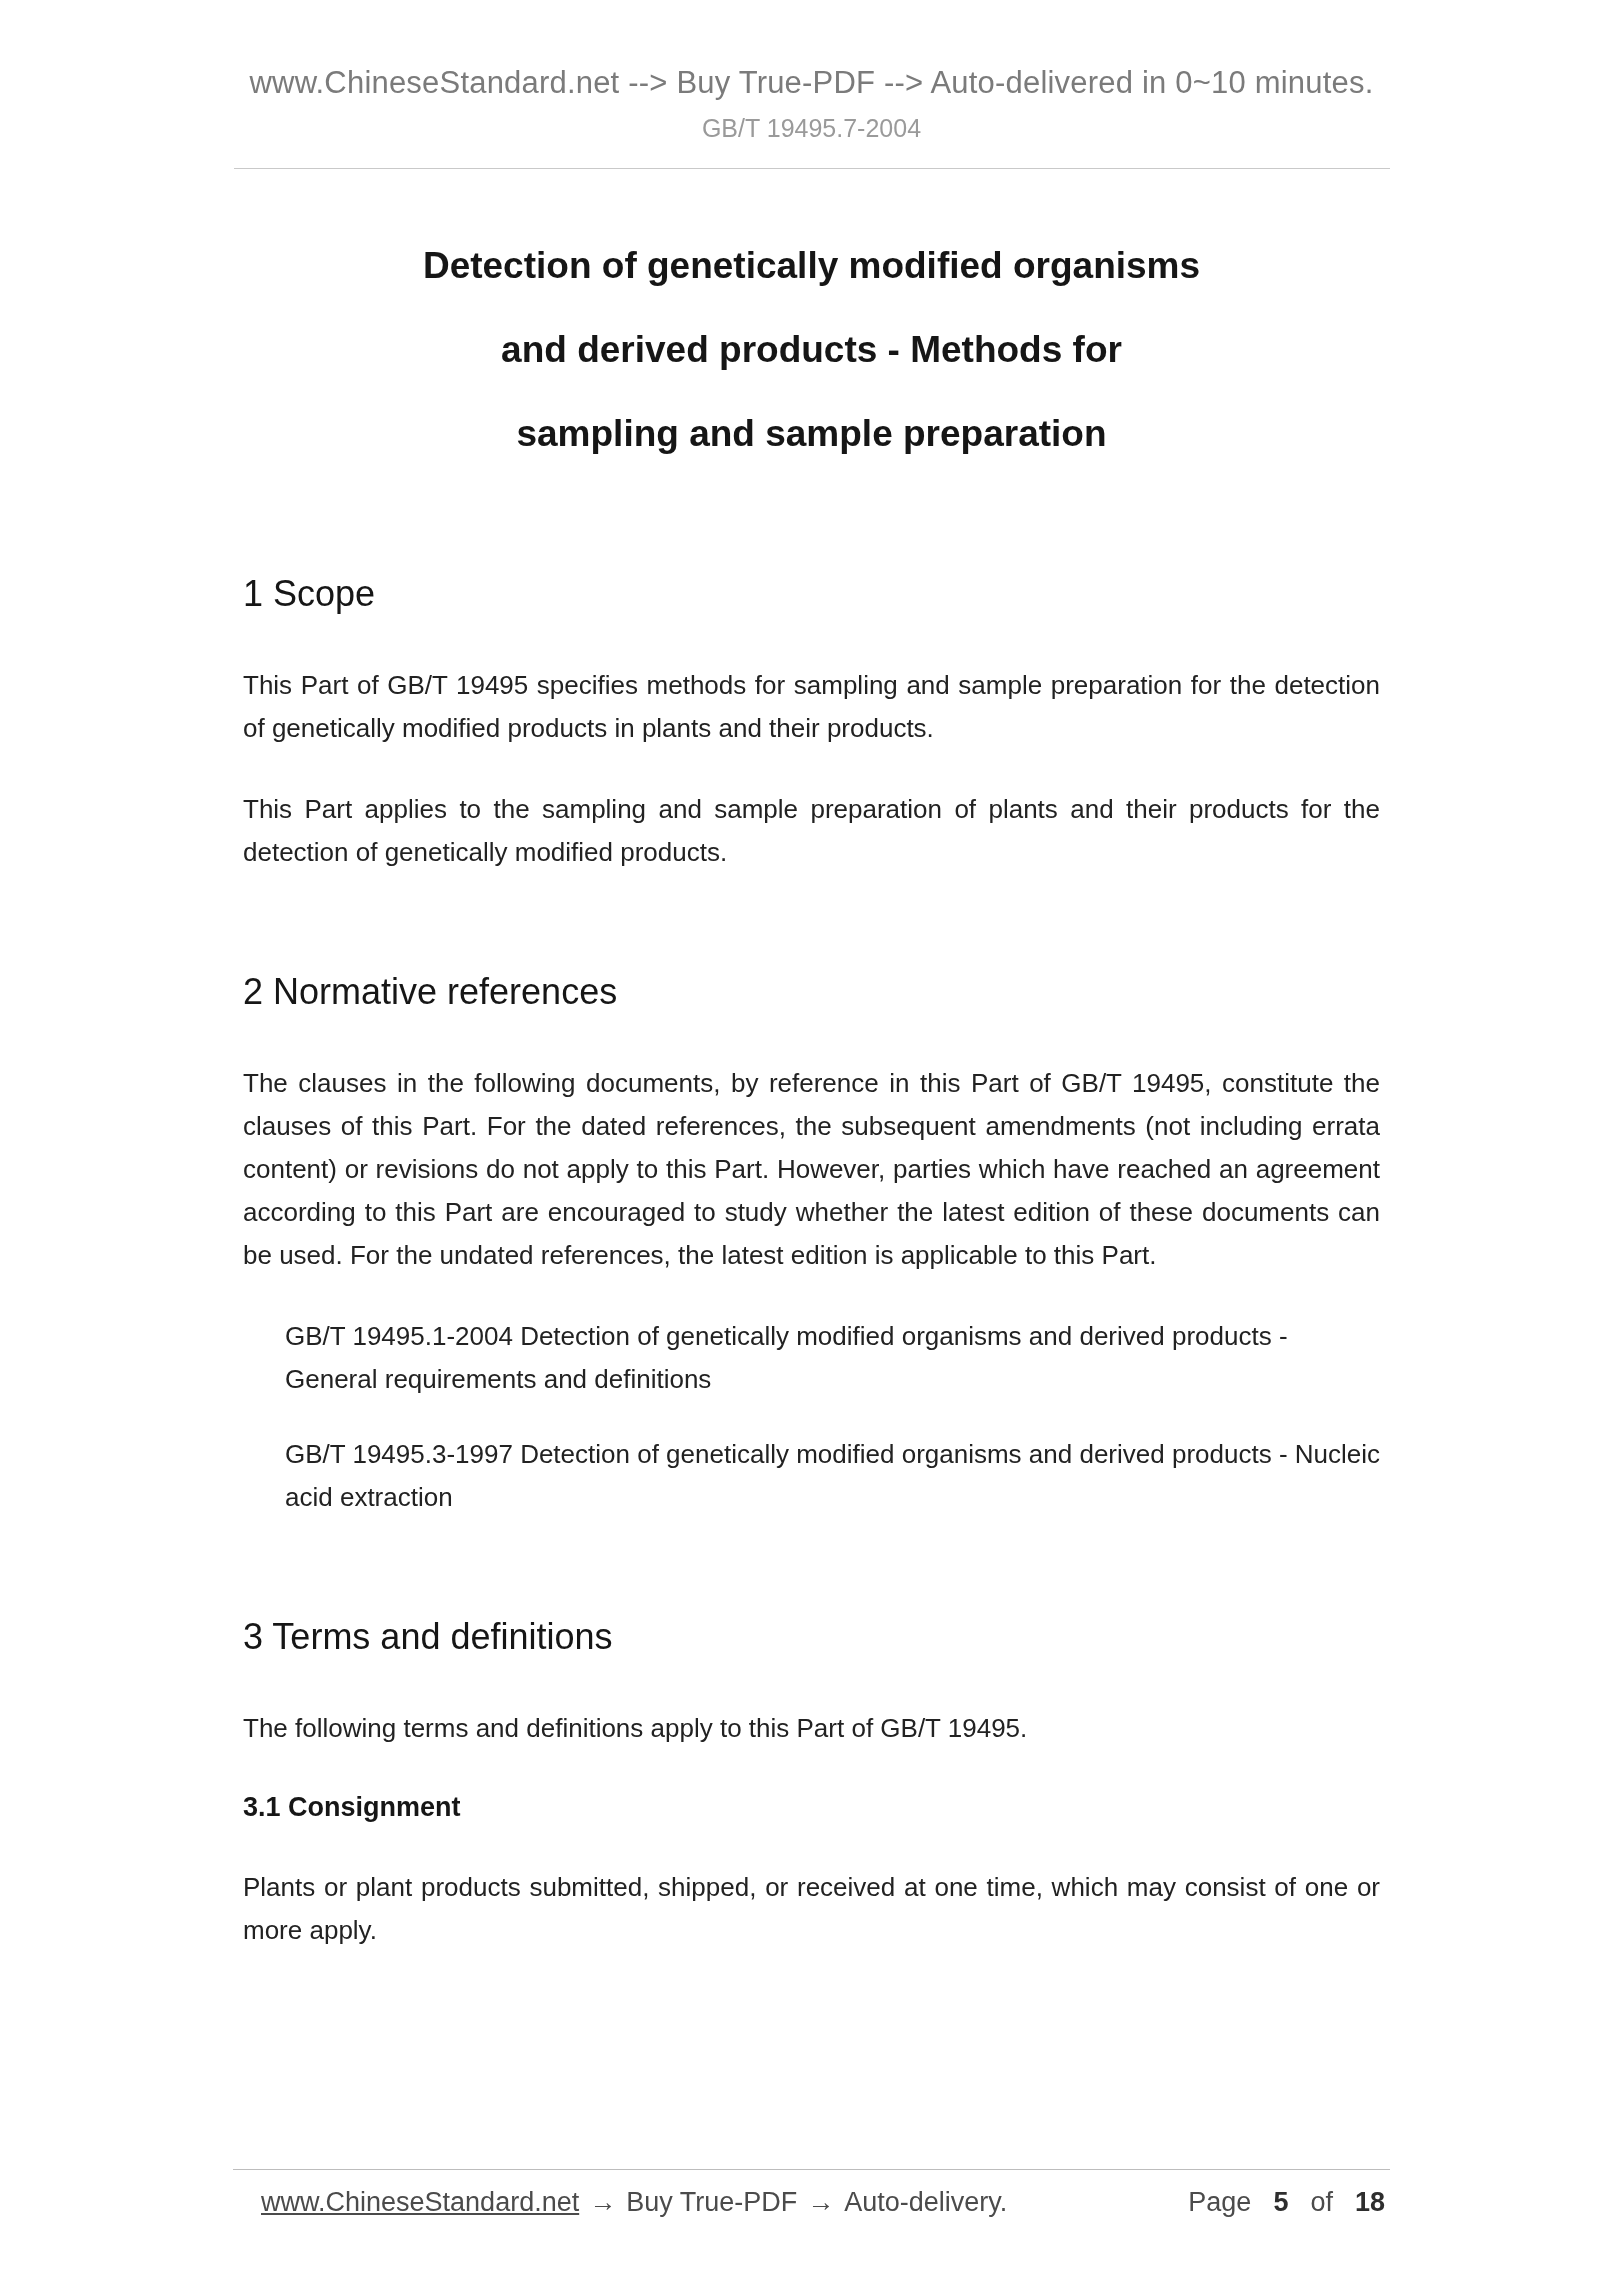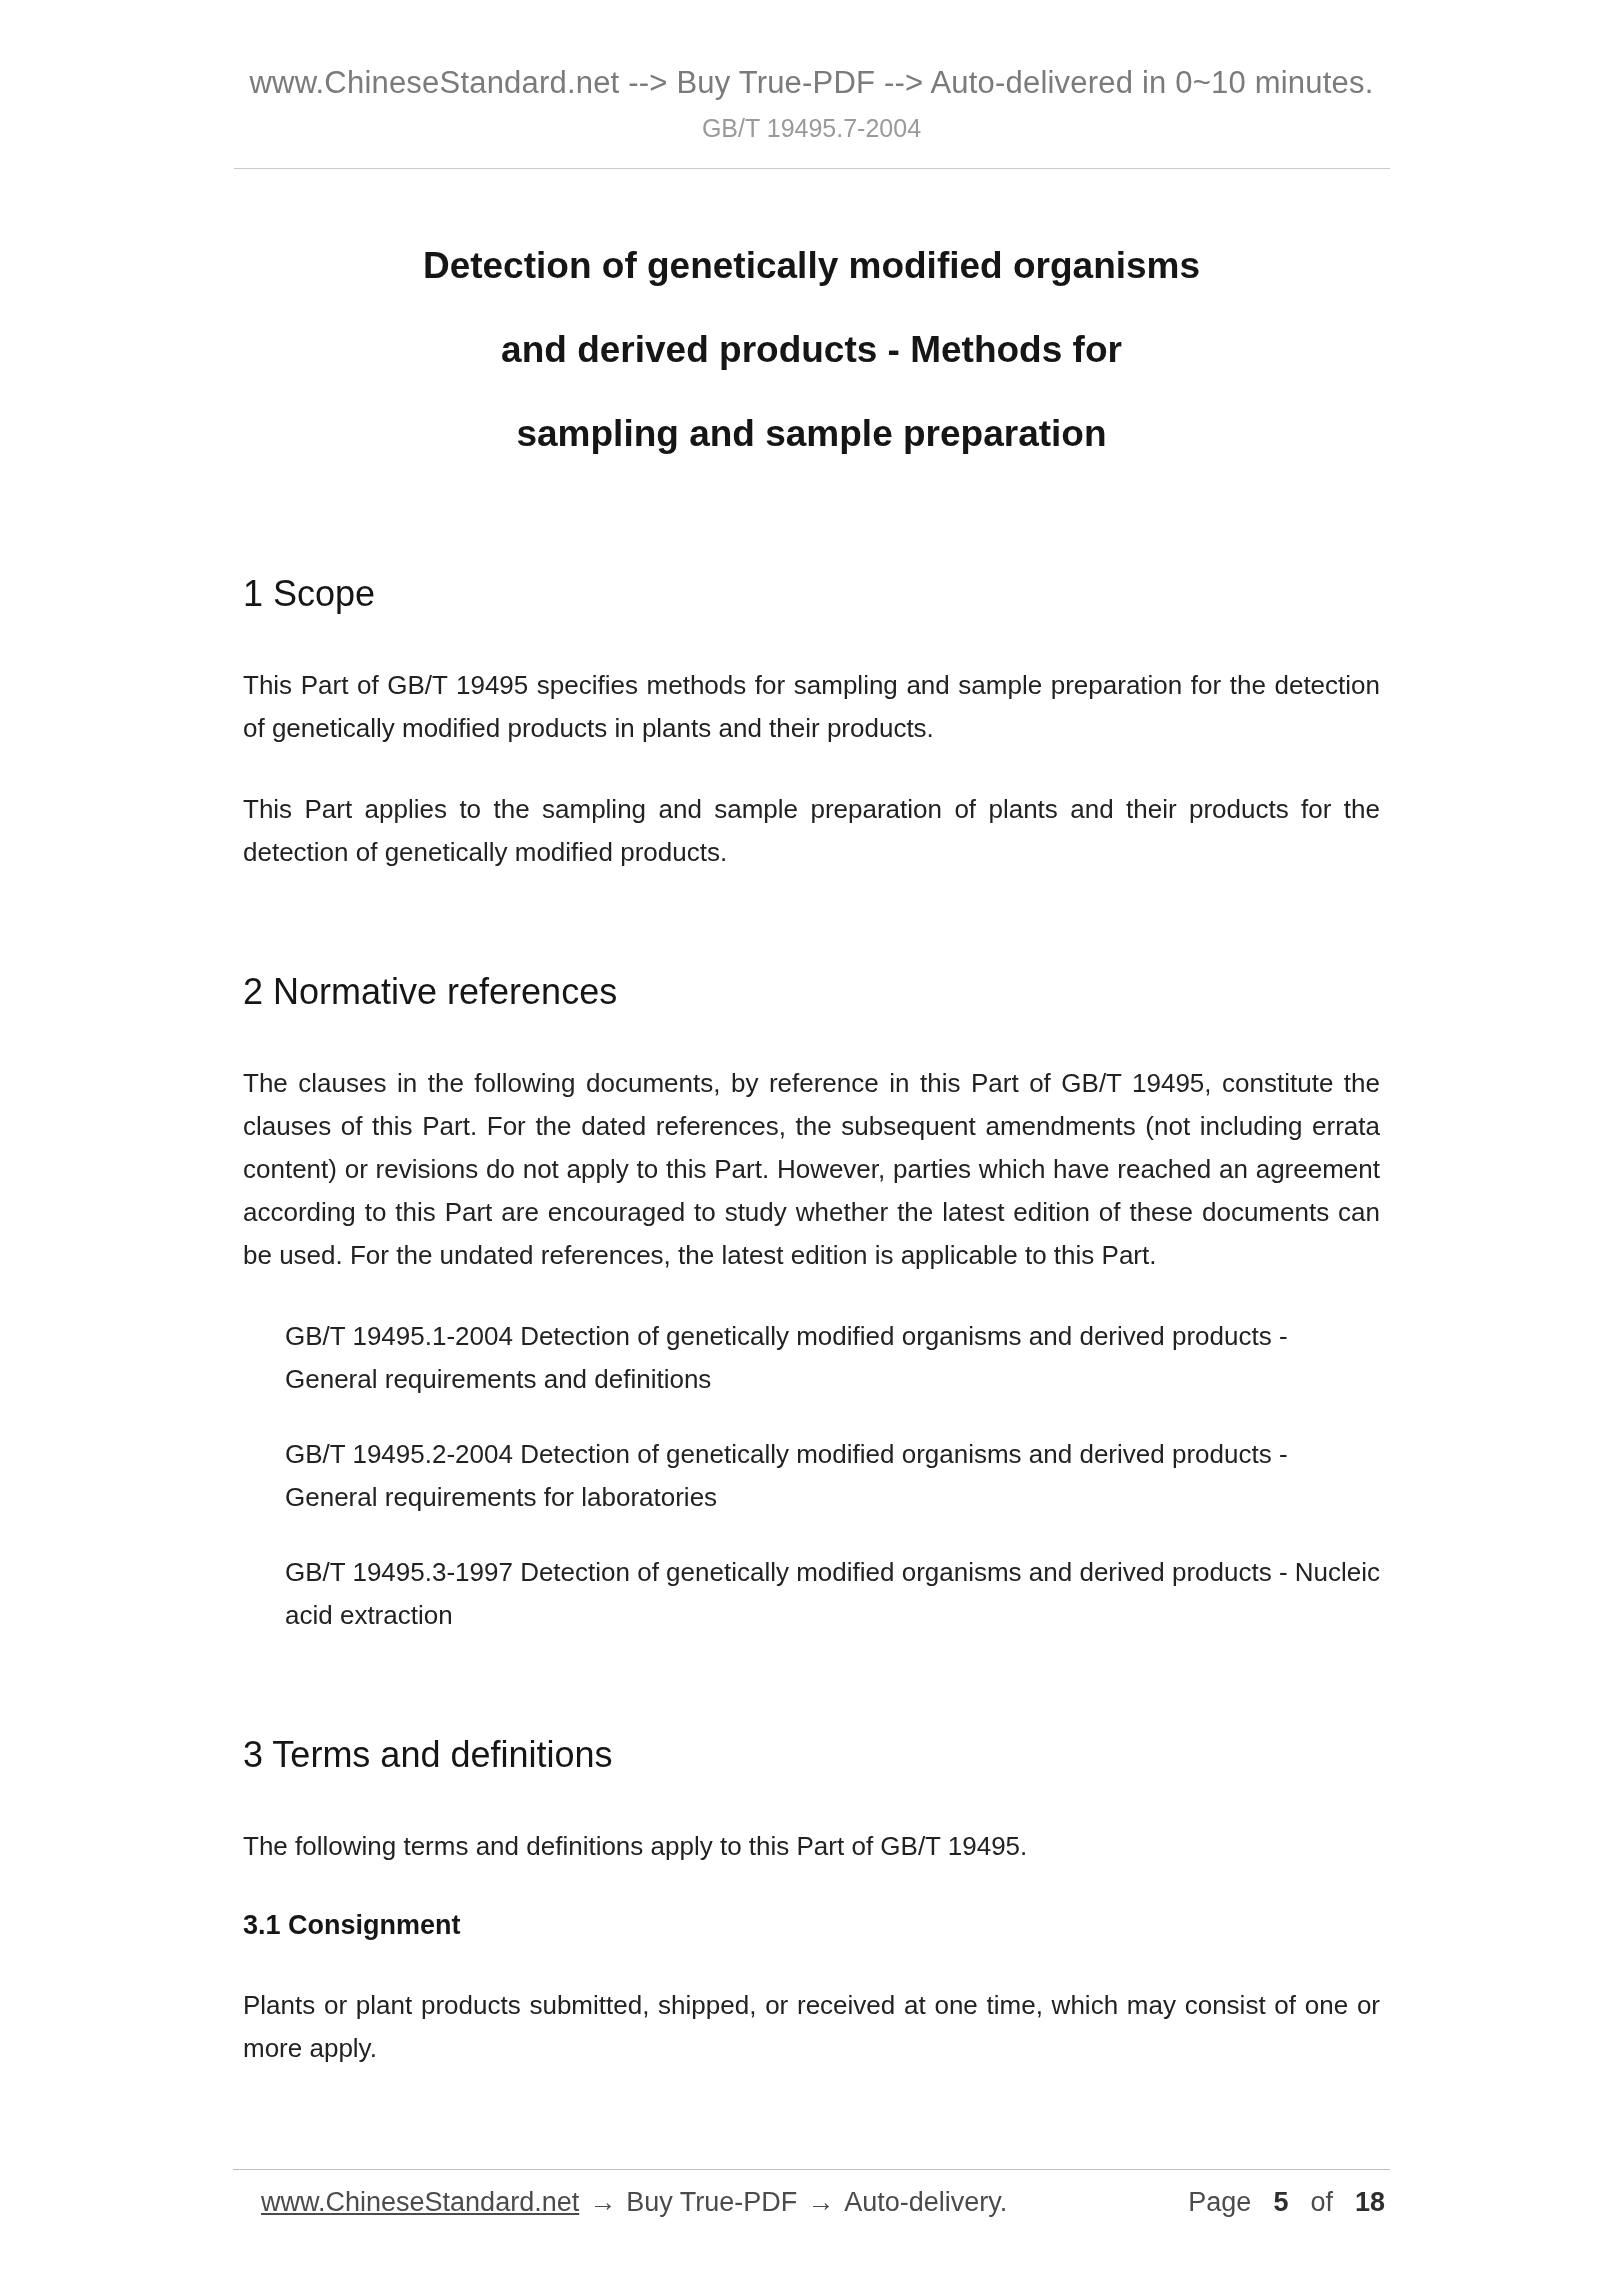--- a/index.html
+++ b/index.html
@@ -86,21 +86,20 @@
       <div class="t-line">sampling and sample preparation</div>
     </div>
 
     <h2 class="section-heading">1 Scope</h2>
     <p class="body-text">This Part of GB/T 19495 specifies methods for sampling and sample preparation for the detection of genetically modified products in plants and their products.</p>
     <p class="body-text">This Part applies to the sampling and sample preparation of plants and their products for the detection of genetically modified products.</p>
 
     <h2 class="section-heading">2 Normative references</h2>
     <p class="body-text">The clauses in the following documents, by reference in this Part of GB/T 19495, constitute the clauses of this Part. For the dated references, the subsequent amendments (not including errata content) or revisions do not apply to this Part. However, parties which have reached an agreement according to this Part are encouraged to study whether the latest edition of these documents can be used. For the undated references, the latest edition is applicable to this Part.</p>
     <p class="ref-item">GB/T 19495.1-2004 Detection of genetically modified organisms and derived products - General requirements and definitions</p>
-    <p class="ref-item">GB/T 19495.2-2004 Detection of genetically modified organisms and derived products - General requirements for laboratories</p>
     <p class="ref-item">GB/T 19495.3-1997 Detection of genetically modified organisms and derived products - Nucleic acid extraction</p>
 
     <h2 class="section-heading">3 Terms and definitions</h2>
     <p class="body-text">The following terms and definitions apply to this Part of GB/T 19495.</p>
     <h3 class="subsection-heading">3.1 Consignment</h3>
     <p class="body-text">Plants or plant products submitted, shipped, or received at one time, which may consist of one or more apply.</p>
 
   </div>
 
   <div class="footer">

